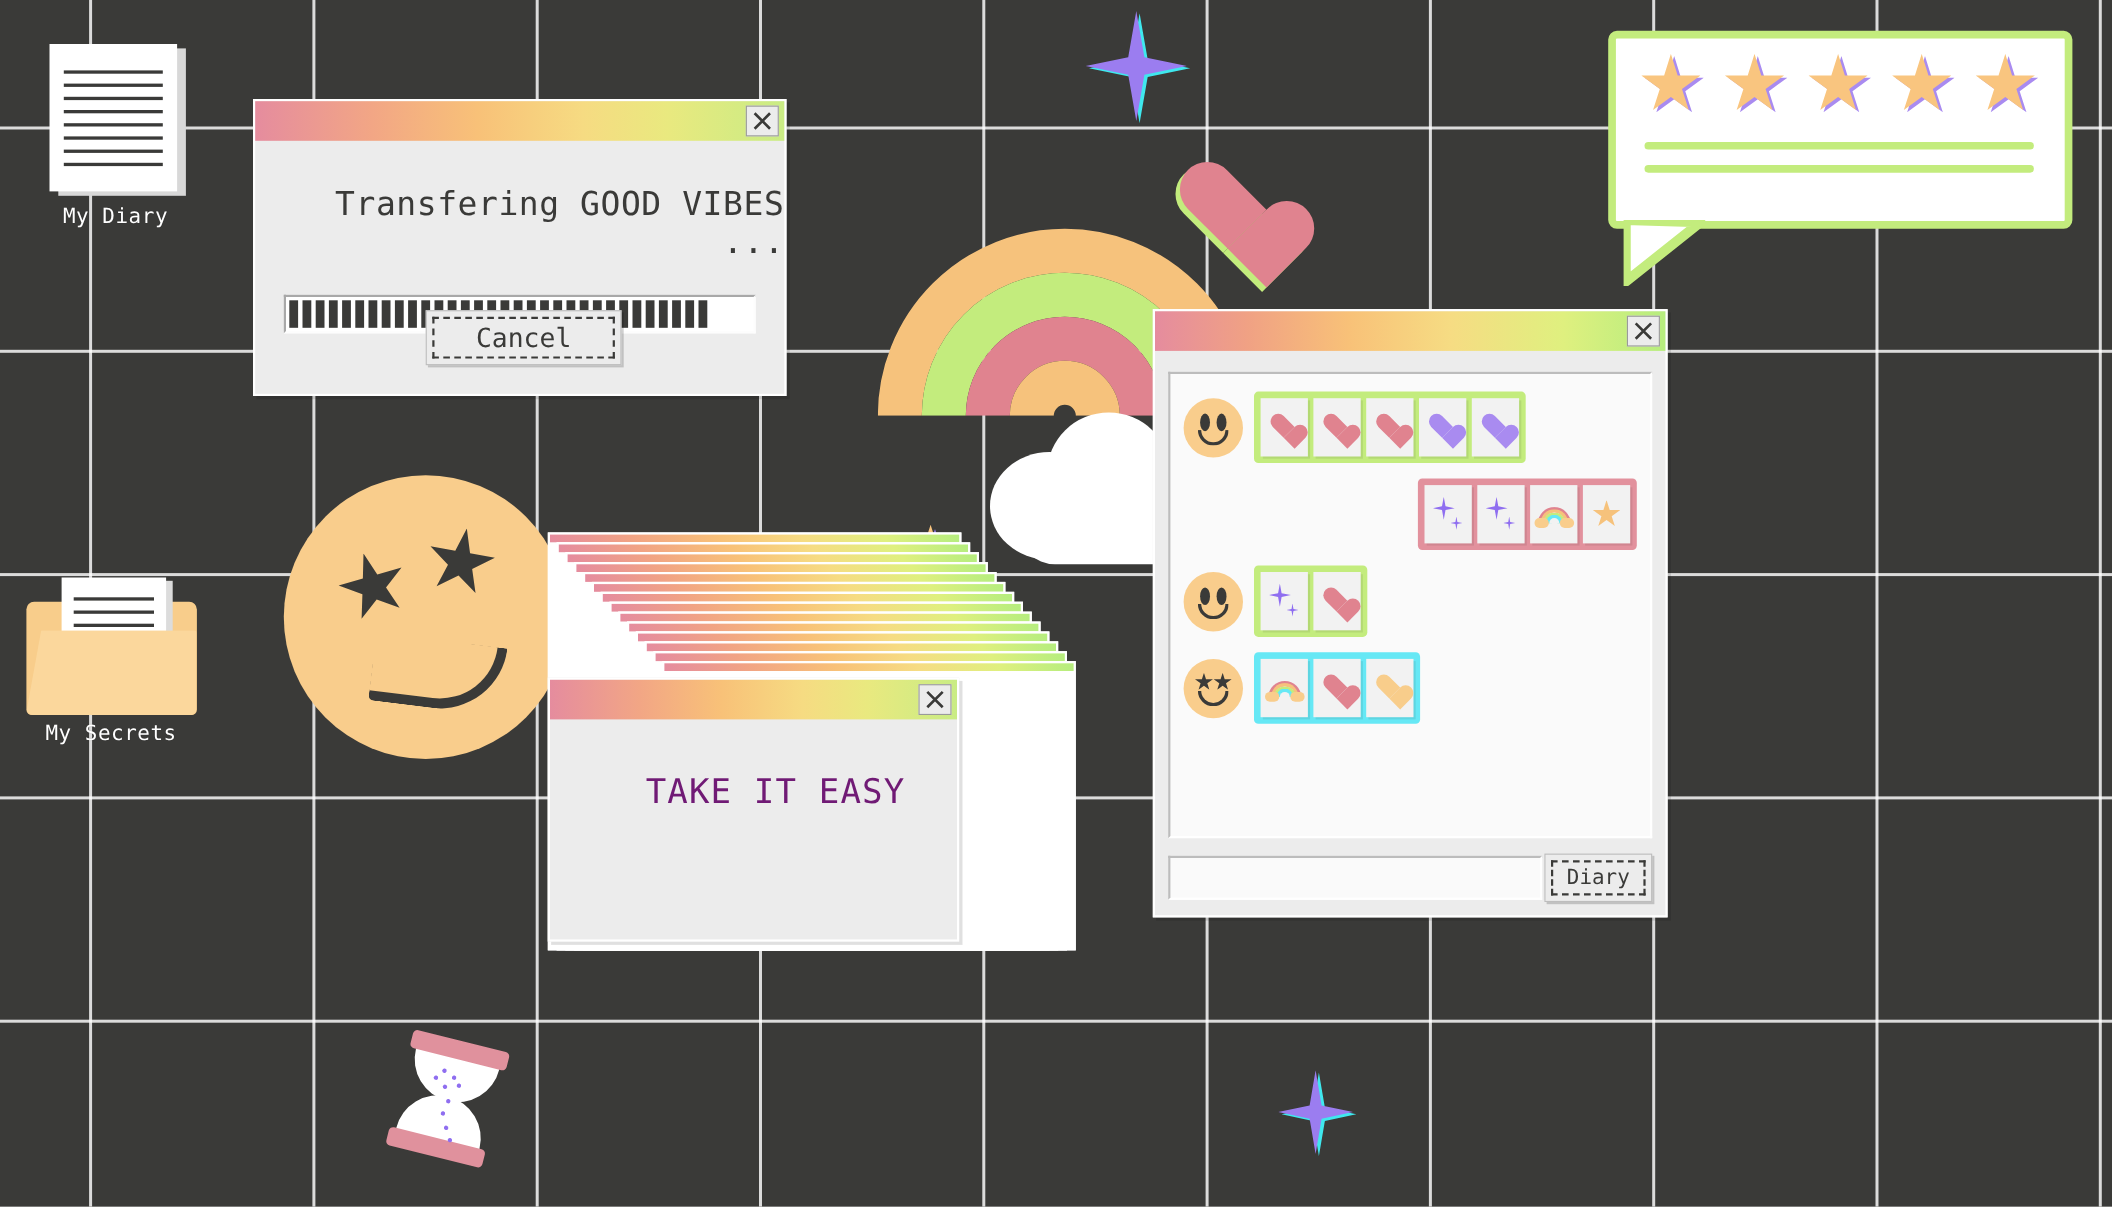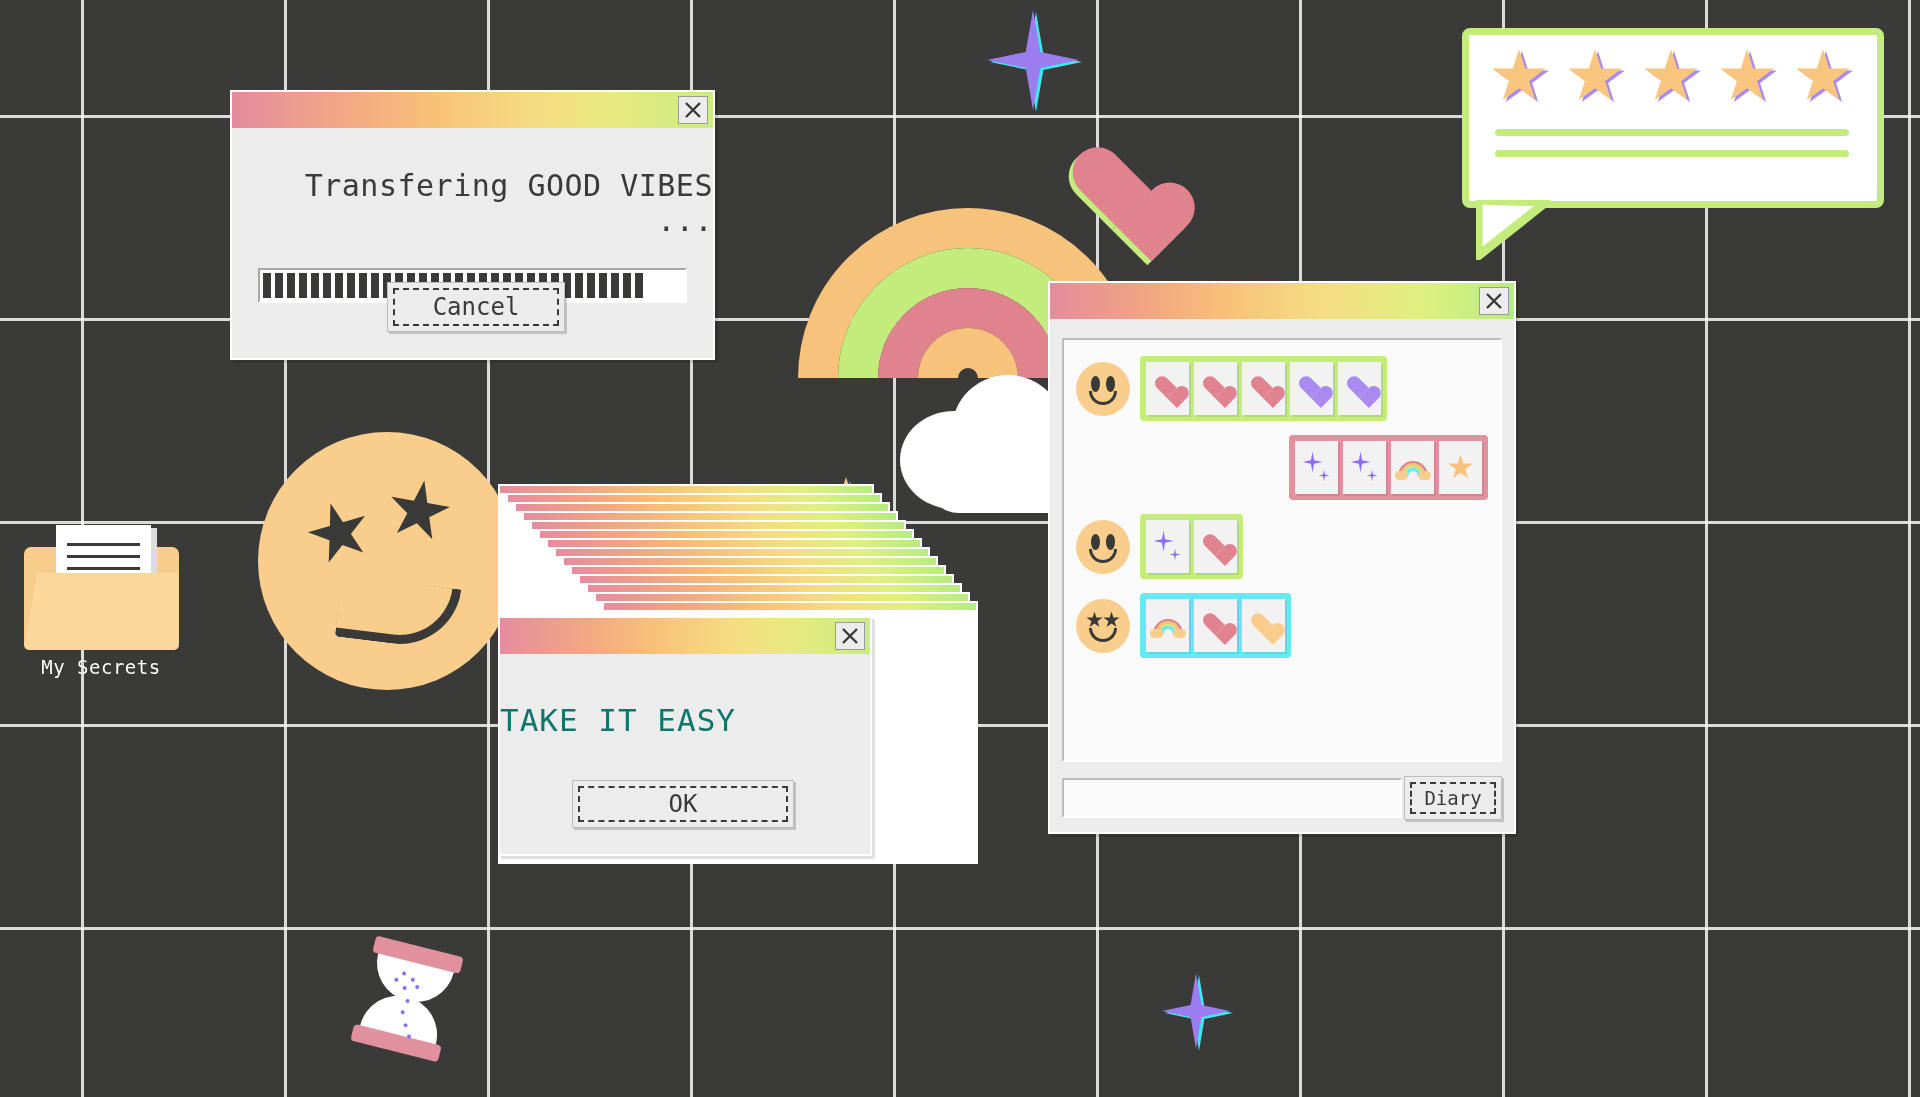--- a/index.html
+++ b/index.html
@@ -96,22 +96,22 @@
   #progress-track i { display:block; width:8px; background:#3a3a38; flex:0 0 auto; }
   #cancel-button { position:absolute; left:155px; bottom:26px; width:178px; height:50px; }
   #cancel-button > span { font-size:24px; }
 
   
   #easy-stack { position:absolute; left:498px; top:484px; width:450px; height:380px; }
   .stack-copy { position:absolute; background:#fff; border:2px solid #fff; }
   .stack-bar { height:7px; width:100%;
                background:linear-gradient(to right,#e58c9e 0%, #f1a384 20%, #f8c178 42%, #f6dc83 62%, #dff07f 82%, #b6ed7e 100%); }
   #easy-window { position:absolute; left:498px; top:616px; width:374px; height:240px; }
-  #easy-msg { text-align:left; font-family:"DejaVu Sans Mono", monospace; font-size:31px;
-              color:#0f766e; margin-top:48px; letter-spacing:1px; }
+  #easy-msg { text-align:center; font-family:"DejaVu Sans Mono", monospace; font-size:31px;
+              color:#701a75; margin-top:48px; letter-spacing:1px;margin-left:40px; }
   #ok-button { position:absolute; left:72px; bottom:26px; width:222px; height:48px; }
   #ok-button > span { font-size:24px; }
 
   
   #chat-window { left:1048px; top:281px; width:468px; height:553px; background:#ececec; }
   #chat-body { position:absolute; left:12px; top:55px; right:12px; bottom:70px; background:#fafafa;
                border-top:2px solid #bcbcbc; border-left:2px solid #bcbcbc;
                border-right:2px solid #fff; border-bottom:2px solid #fff;
                padding:16px 12px; overflow:hidden; }
   .chat-row { display:flex; align-items:center; gap:10px; margin-bottom:14px; }
@@ -209,20 +209,38 @@
   .hg-bulb.bot { top:52px; border-radius:42px 42px 4px 4px; }
   .hg-cap { position:absolute; left:2px; width:90px; height:17px; background:#e0919d; border-radius:4px; }
   .hg-cap.t { top:0; } .hg-cap.b { bottom:0; }
   .hg-sand { position:absolute; width:4px; height:4px; background:#8f6ef0; border-radius:50%; }
 </style>
 </head>
 <body>
 
 <div id="desktop">
 
+  <div class="dicon" id="icon-my-diary" style="left:10px; top:30px;">
+    <div class="glyph">
+      <div style="position:relative;width:140px;height:140px;">
+        <div class="doc-shadow"></div>
+        <div class="doc-page">
+          <i></i>
+            <i></i>
+            <i></i>
+            <i></i>
+            <i></i>
+            <i></i>
+            <i></i>
+            <i></i>
+        </div>
+      </div>
+    </div>
+    <div class="dlabel">My Diary</div>
+  </div>
 
 
   <div class="dicon" id="icon-my-secrets" style="left:6px; top:500px;">
     <div class="glyph">
       <div class="fold">
         <div class="fold-back"></div>
         <div class="fold-paper-sh"></div>
         <div class="fold-paper">
             <div class="pl"></div>
             <i></i>
@@ -418,23 +436,20 @@
 
   <div class="win" id="easy-window">
     <div class="titlebar">
       <div class="closebtn">
         <svg viewBox="0 0 18 18">
             <path d="M2,2 L16,16 M16,2 L2,16" stroke="#3a3a38" stroke-width="2.4" fill="none"></path>
           </svg>
       </div>
     </div>
     <div id="easy-msg">TAKE IT EASY</div>
-    <div class="retrobtn" id="ok-button">
-      <span>OK</span>
-    </div>
   </div>
 
   <div class="win" id="chat-window">
     <div class="titlebar wide">
       <div class="closebtn">
         <svg viewBox="0 0 18 18">
             <path d="M2,2 L16,16 M16,2 L2,16" stroke="#3a3a38" stroke-width="2.4" fill="none"></path>
           </svg>
       </div>
     </div>

